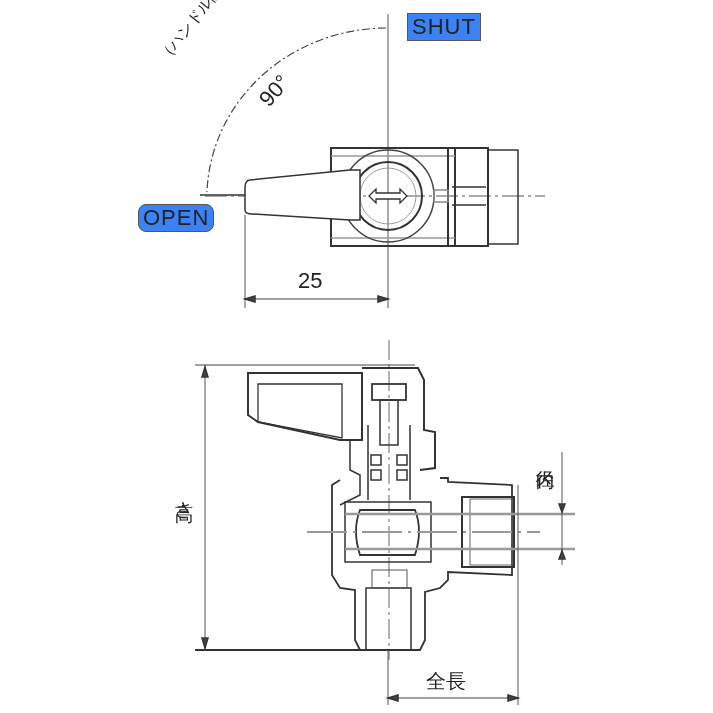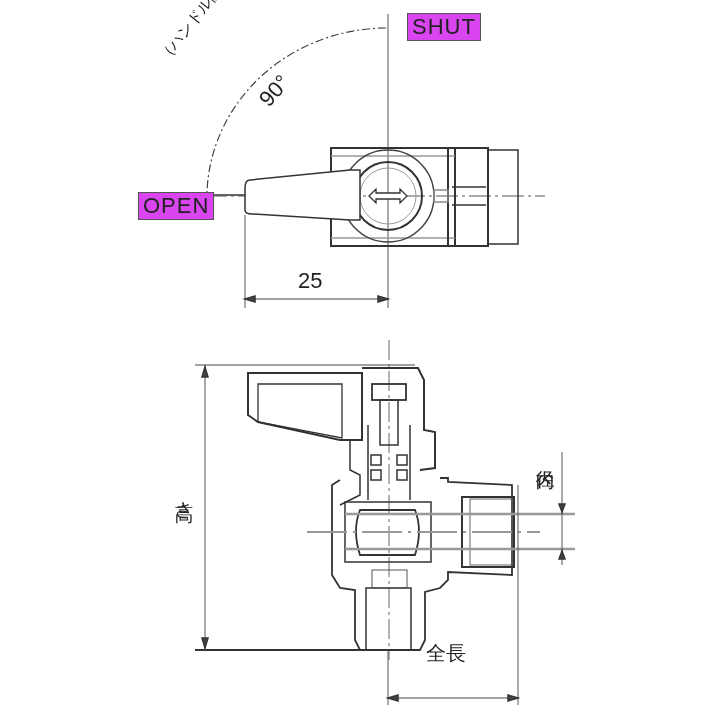--- a/index.html
+++ b/index.html
@@ -1,19 +1,19 @@
 <!DOCTYPE html>
 <html><head>
   <meta charset="utf-8">
   <style>
     html, body { margin: 0; padding: 0; background: #ffffff; }
     body { width: 713px; height: 713px; position: relative; overflow: hidden; font-family: "Liberation Sans", sans-serif; }
     svg { position: absolute; left: 0; top: 0; }
     .lbl { position: absolute; color: #222; font-family: "Liberation Sans", sans-serif; }
-    .boxed { border: 1.5px solid #555; padding: 0 4px; background: #d946ef; font-size: 22px; line-height: 26px; letter-spacing: 1px; }
+    .boxed { border: 1.5px solid #555; padding: 0 4px; background: #3b82f6; font-size: 22px; line-height: 26px; letter-spacing: 1px; }
     .dim { font-size: 22px; }
     .vtext { writing-mode: vertical-rl; font-family: "DejaVu Sans", sans-serif; font-size: 19px; }
     .jp { font-family: "DejaVu Sans", sans-serif; }
   </style>
 </head>
 <body>
 
 <svg width="713" height="713" viewBox="0 0 713 713" xmlns="http://www.w3.org/2000/svg">
   <g fill="none" stroke="#333" stroke-width="1.5">
 
@@ -94,20 +94,20 @@
     <path d="M 388 698 L 398 695 L 398 701 Z" fill="#444"></path>
     <path d="M 518 698 L 508 695 L 508 701 Z" fill="#444"></path>
 
     <line x1="562" y1="452" x2="562" y2="565" stroke="#555" stroke-width="1"></line>
     <path d="M 562 512 L 559 504 L 565 504 Z" fill="#444"></path>
     <path d="M 562 551 L 559 559 L 565 559 Z" fill="#444"></path>
   </g>
 </svg>
 
 <div class="lbl boxed" style="left:407px; top:13px;">SHUT</div>
-<div class="lbl boxed" style="left:138px; top:192px;">OPEN</div>
+<div class="lbl boxed" style="left:138px; top:204px;border-radius:8px;">OPEN</div>
 <div class="lbl dim" style="left:258px; top:78px; font-size:22px; transform: rotate(-48deg);">90°</div>
 <div class="lbl jp" style="left:155px; top:54px; font-size:15px; transform: rotate(-52deg); transform-origin: left top; white-space:nowrap;">（ハンドル開閉角度）</div>
 <div class="lbl dim" style="left:298px; top:268px;text-align:center;">25</div>
 
 <div class="lbl vtext" style="left:172px; top:488px;">高さ</div>
 <div class="lbl vtext" style="left:533px; top:455px;">内径</div>
-<div class="lbl jp" style="left:426px; top:640px; font-size:20px;">全長</div>
+<div class="lbl jp" style="left:426px; top:668px; font-size:20px;">全長</div>
 
 </body></html>

